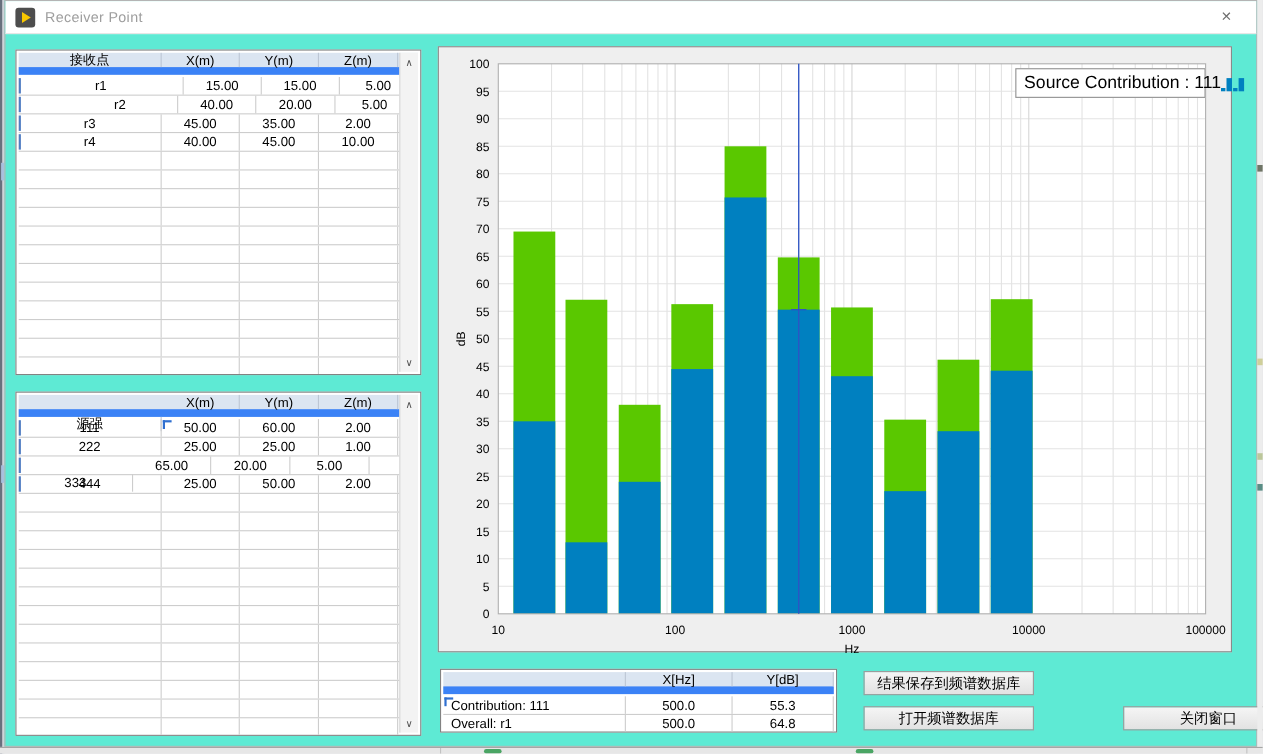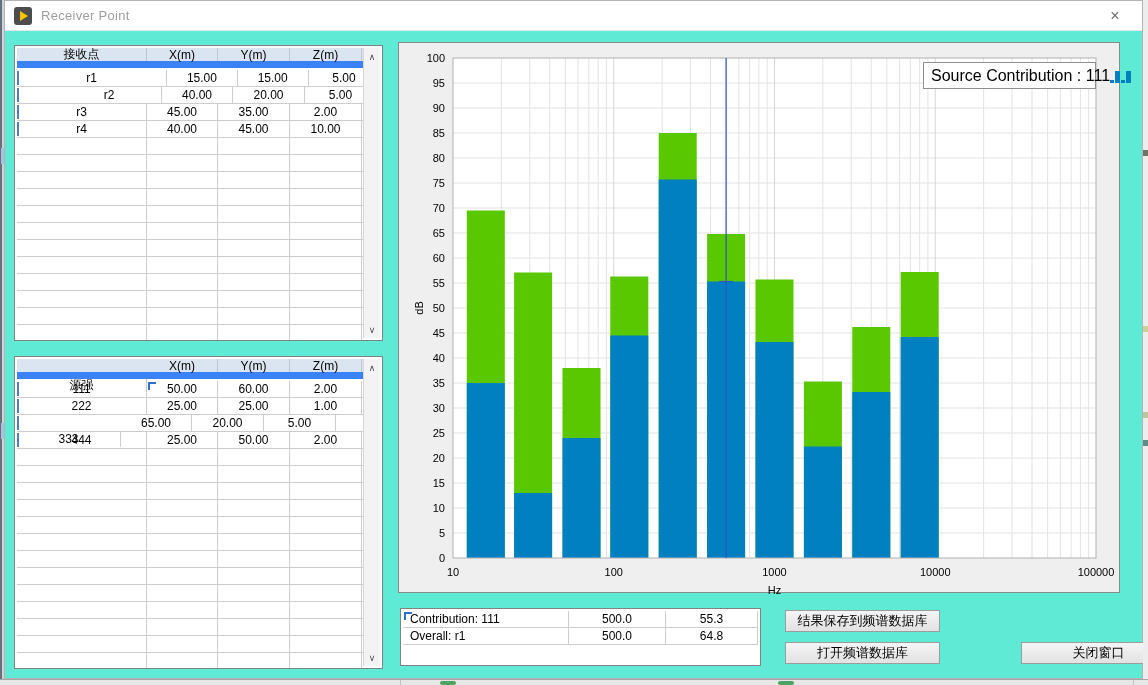--- a/index.html
+++ b/index.html
@@ -414,20 +414,25 @@
                 <i class="b1" style="background: rgb(0, 128, 192);"></i>
                 <i class="b2" style="background: rgb(0, 128, 192);"></i>
                 <i class="b3" style="background: rgb(0, 128, 192);"></i>
                 <i class="b4" style="background: rgb(0, 128, 192);"></i>
               </span>
           </div>
         </div>
       </div>
 
       <div id="cursor-table" class="lv-table" style="left:395px; top:577px; width:361px; height:58px;">
+          <div class="t-head">
+            <div class="t-hcell" style="width: 166px;"></div>
+            <div class="t-hcell" style="width: 97px;">X[Hz]</div>
+            <div class="t-hcell" style="width: 92px;">Y[dB]</div>
+          </div>
           <div class="t-row">
             <div class="t-cell left sel-corner" style="width: 166px;">Contribution: 111</div>
             <div class="t-cell" style="width: 97px;">500.0</div>
             <div class="t-cell" style="width: 92px;">55.3</div>
           </div>
           <div class="t-row">
             <div class="t-cell left" style="width: 166px;">Overall: r1</div>
             <div class="t-cell" style="width: 97px;">500.0</div>
             <div class="t-cell" style="width: 92px;">64.8</div>
           </div>

